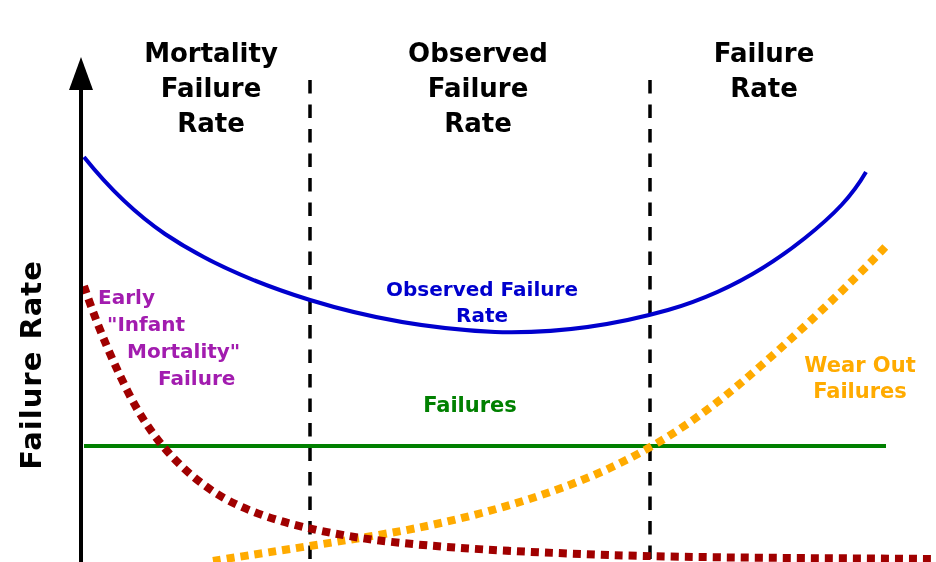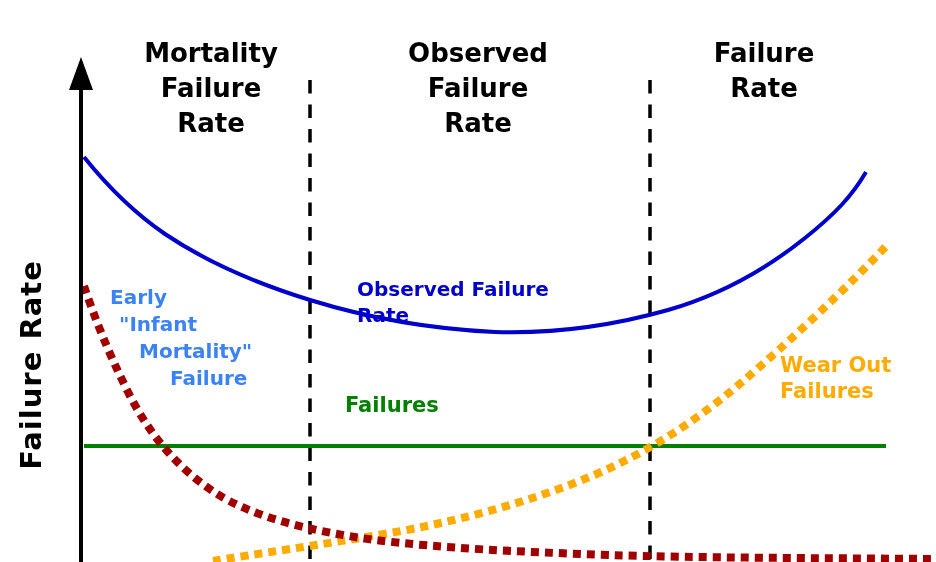--- a/index.html
+++ b/index.html
@@ -36,27 +36,27 @@
     font-size: 26px;
     line-height: 35px;
     color: #000000;
   }
   .region-title .lbl-line { display: block; }
 
   .curve-label {
     position: absolute;
     font-size: 20px;
     line-height: 26px;
-    text-align: left;
+    text-align: center;
     white-space: nowrap;
   }
   .curve-label .lbl-line { display: block; }
 
   .c-blue   { color: #0000cd; }
-  .c-red    { color: #3b82f6; margin-left: 12px; }
+  .c-red    { color: #a21caf; }
   .c-green  { color: #008000; }
   .c-orange { color: #ffab00; }
 
   .early-label { text-align: left; line-height: 27px; }
   .early-label .lbl-line:nth-child(1) { padding-left: 0; }
   .early-label .lbl-line:nth-child(2) { padding-left: 9px; }
   .early-label .lbl-line:nth-child(3) { padding-left: 29px; }
   .early-label .lbl-line:nth-child(4) { padding-left: 60px; }
 </style>
 </head>

